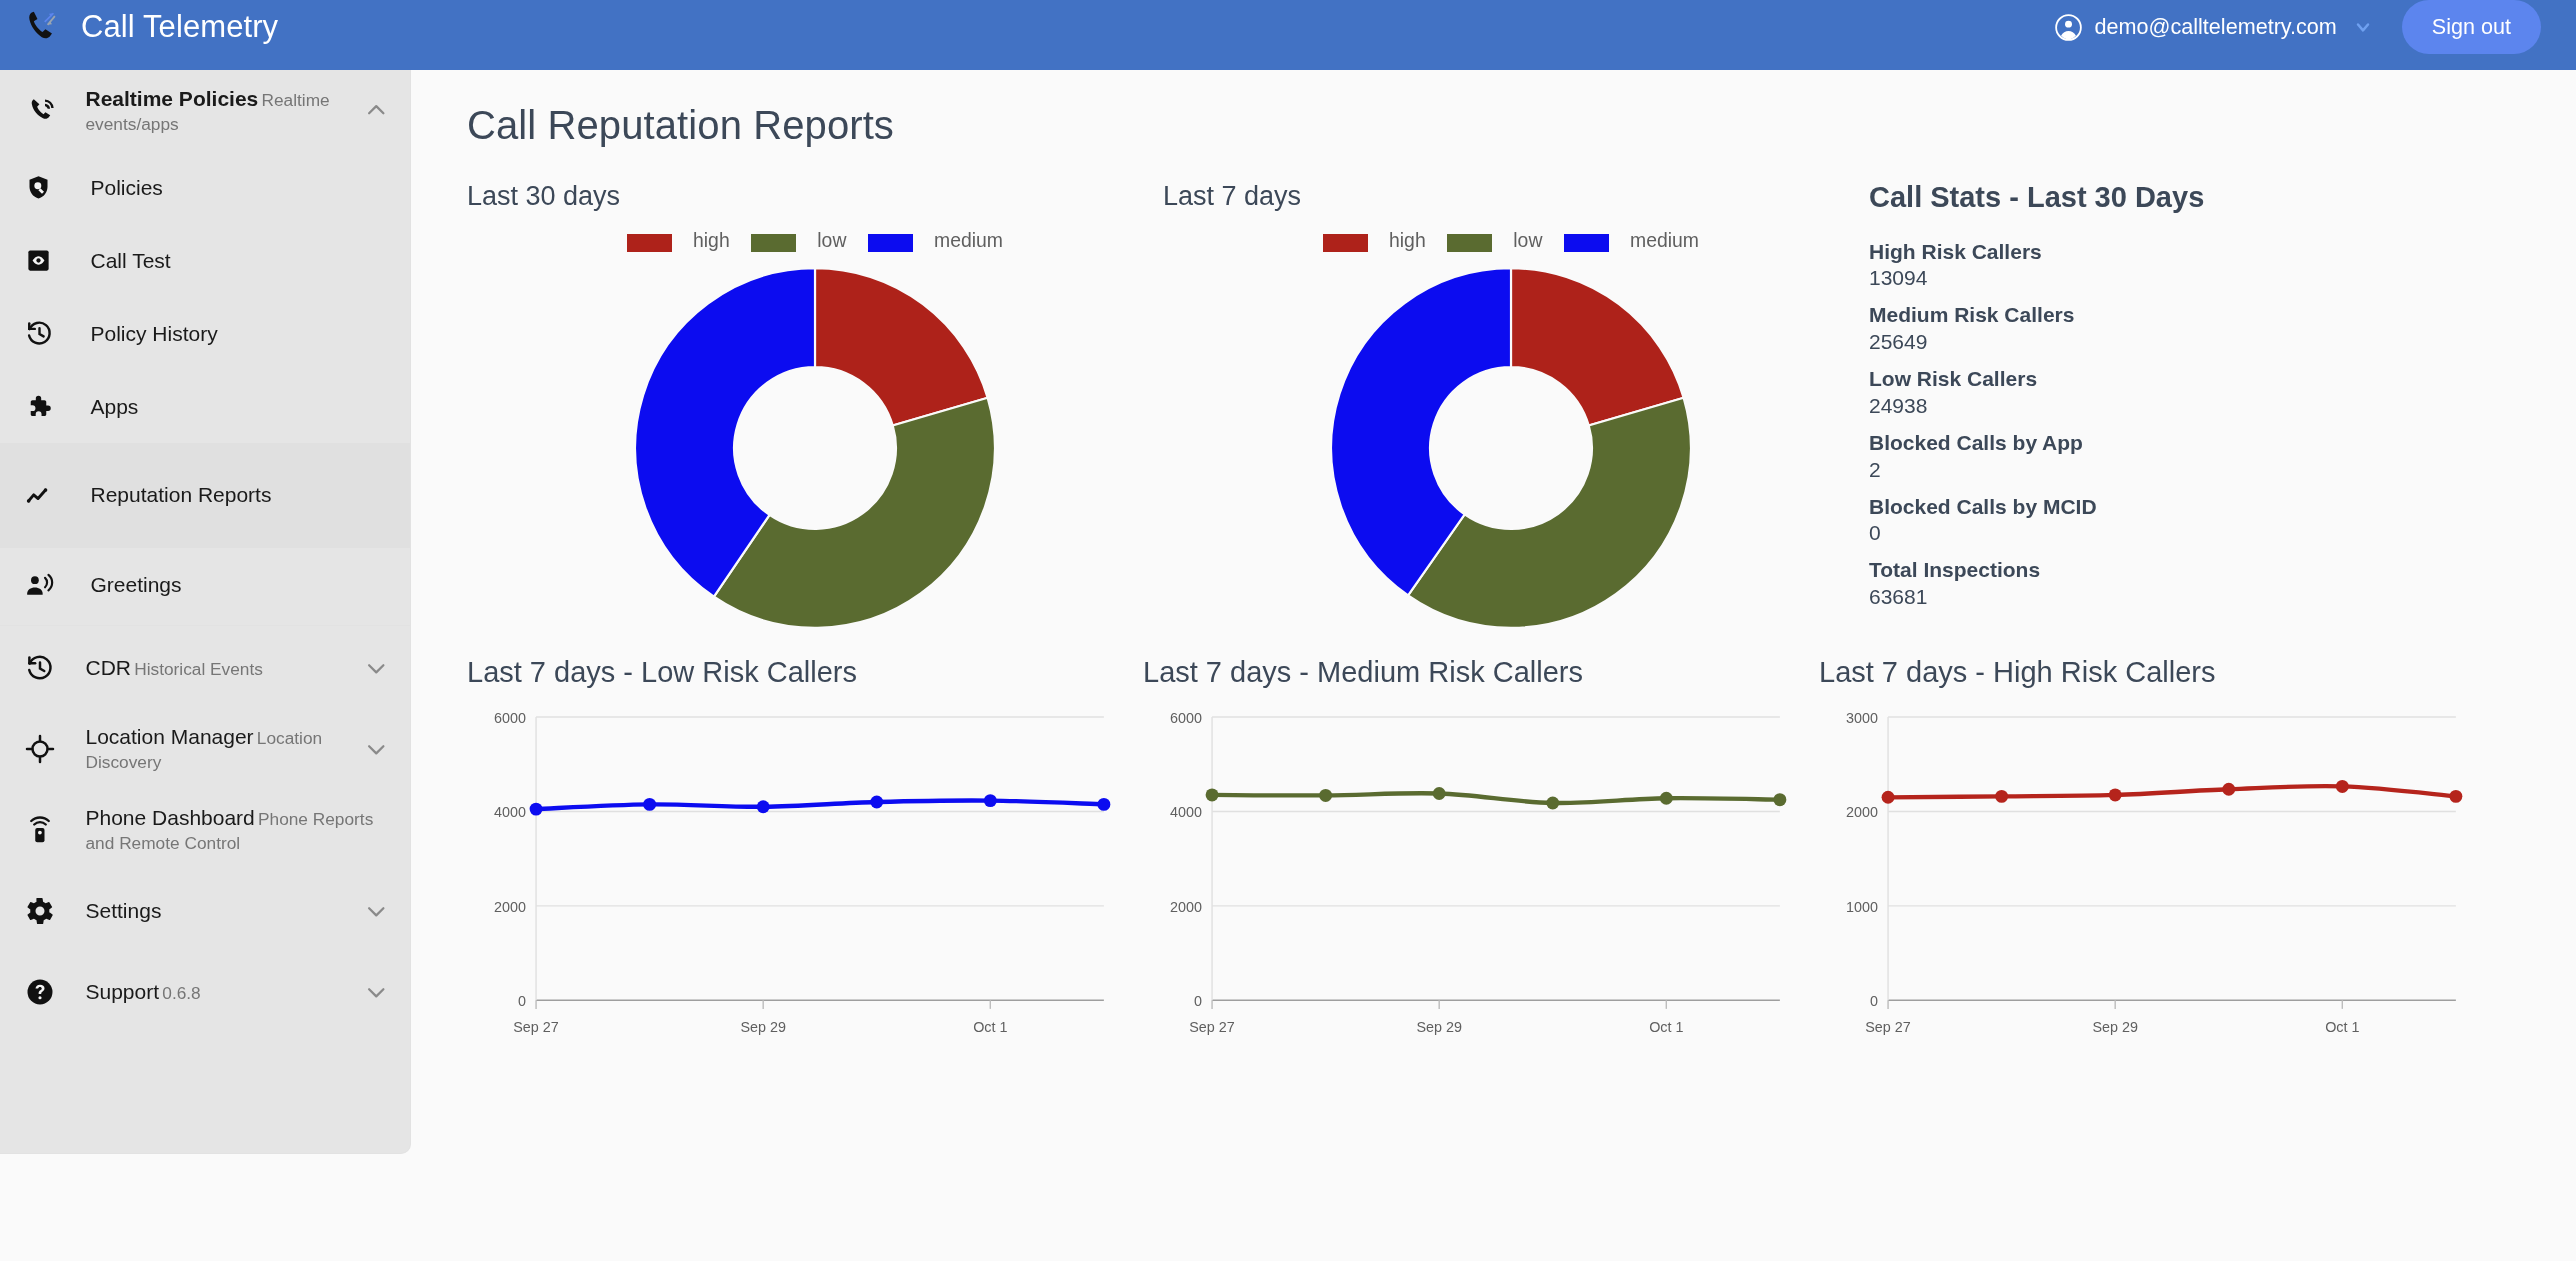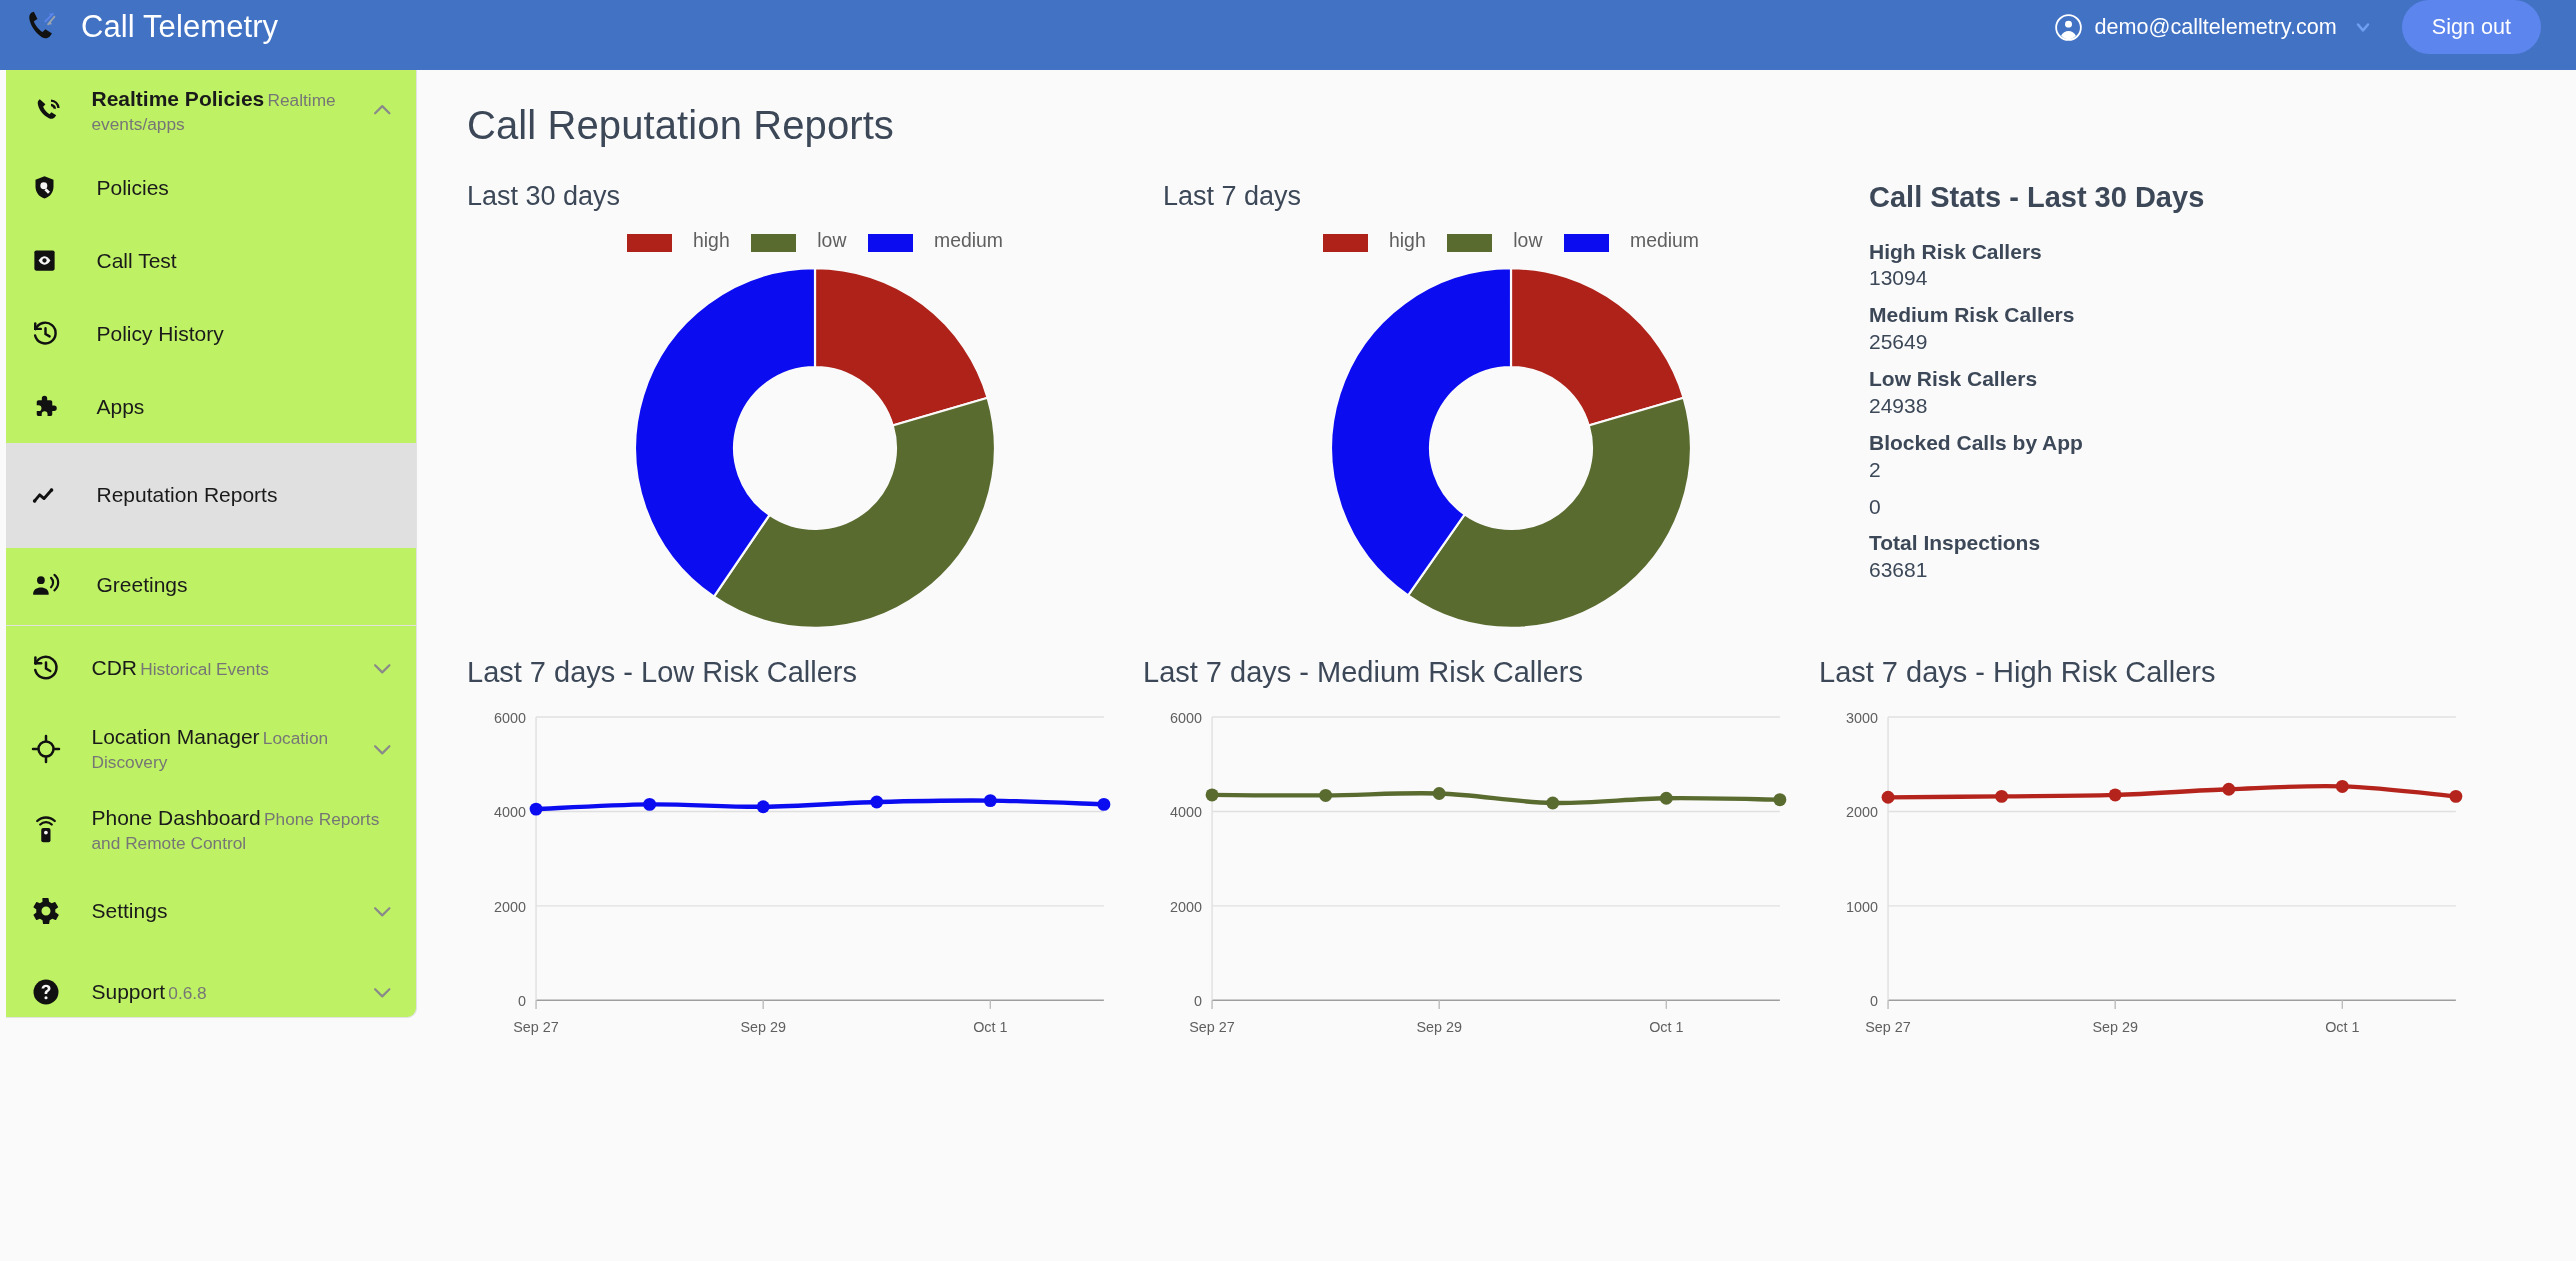--- a/index.html
+++ b/index.html
@@ -34,28 +34,27 @@
   .signout-btn {
     background: #5C85EE; color: #FFFFFF;
     border: none; border-radius: 32px;
     font-family: inherit; font-size: 21.6px;
     padding: 14.4px 30px; cursor: pointer; white-space: nowrap;
   }
 
   
   .sidebar {
     position: absolute; top: 70px; left: 0;
-    width: 411px; height: 948px;
-    background: #bef264;
+    width: 411px; height: 1084px;
+    background: #e5e5e5;
     border: 0.7px solid #E2E2E2;
     border-top: none; border-left: none;
     border-bottom-right-radius: 10px;
     overflow: hidden;
     z-index: 10;
-    margin-left: 6px;
   }
   .nav-row {
     display: flex; align-items: center;
     padding: 0 20px 0 24.5px;
     min-height: 75px;
     cursor: pointer;
     background: transparent;
   }
   .nav-row.group { min-height: 81px; }
   .nav-row.selected { background: #E0E0E0; }
@@ -417,20 +416,21 @@
       <div class="stats-head">Call Stats - Last 30 Days</div>
       <div>
         <div class="stat-label">High Risk Callers</div>
         <div class="stat-value">13094</div>
         <div class="stat-label">Medium Risk Callers</div>
         <div class="stat-value">25649</div>
         <div class="stat-label">Low Risk Callers</div>
         <div class="stat-value">24938</div>
         <div class="stat-label">Blocked Calls by App</div>
         <div class="stat-value">2</div>
+        <div class="stat-label">Blocked Calls by MCID</div>
         <div class="stat-value">0</div>
         <div class="stat-label">Total Inspections</div>
         <div class="stat-value">63681</div>
       </div>
     </div>
   </section>
 
   <section class="bottom-grid">
     <div>
       <div class="lc-title">Last 7 days - Low Risk Callers</div>

